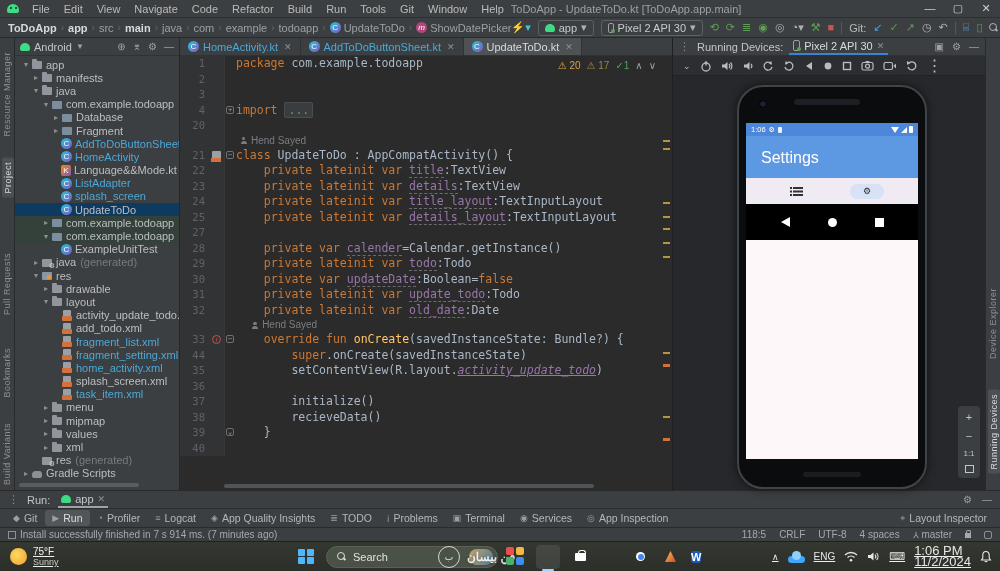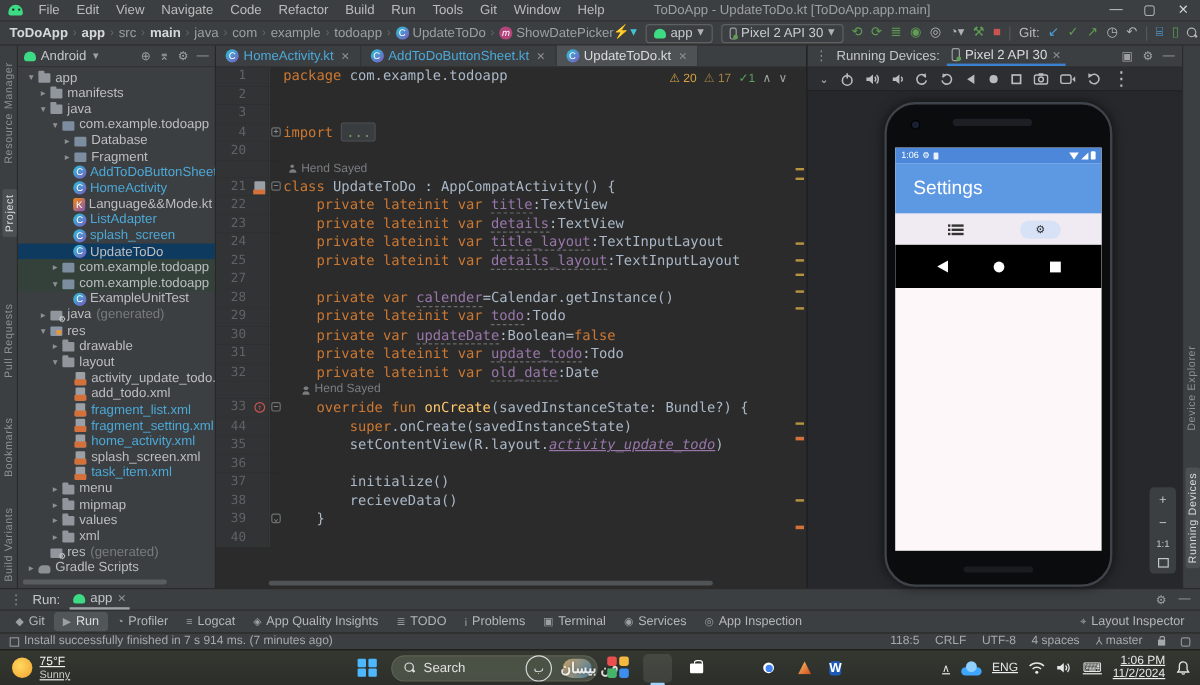--- a/index.html
+++ b/index.html
@@ -6,21 +6,21 @@
   body{width:1000px;height:571px;overflow:hidden;background:#2b2b2b;font-family:"Liberation Sans",sans-serif;}
   .screen{position:relative;width:1000px;height:571px;background:#2b2b2b;color:#bbb;}
 
   
   .tbar{height:18px;background:#3c3f41;display:flex;align-items:center;font-size:11px;color:#bbb;border-bottom:1px solid #2f2f2f;}
   .aslogo{width:12px;height:9px;background:#3ddc84;border-radius:6px 6px 2px 2px;margin:0 6px 0 7px;position:relative;}
   .aslogo:before{content:"";position:absolute;left:2.5px;top:2.5px;width:2px;height:2px;background:#1d2b22;border-radius:50%;}
   .aslogo:after{content:"";position:absolute;right:2.5px;top:2.5px;width:2px;height:2px;background:#1d2b22;border-radius:50%;}
   .menu{display:flex;}
   .menu span{padding:0 7px;cursor:default;}
-  .wtitle{margin-left:34px;color:#9da0a3;white-space:nowrap;}
+  .wtitle{color:#9da0a3;white-space:nowrap;}
   .winctl{margin-left:auto;display:flex;}
   .winctl span{width:28px;text-align:center;font-size:11px;color:#cfcfcf;}
 
   
   .crumbbar{height:20px;background:#3c3f41;display:flex;align-items:center;font-size:11px;border-bottom:1px solid #2a2a2a;padding-left:8px;}
   .crumb{color:#9aa0a6;display:flex;align-items:center;gap:3px;white-space:nowrap;}
   .crumb.b{color:#d6d9dc;font-weight:bold;}
   .crumb-sep{color:#666;margin:0 4px;font-size:10px;}
   .ci{width:11px;height:11px;border-radius:50%;font-size:8px;line-height:11px;text-align:center;color:#fff;display:inline-block;}
   .ci-k{background:linear-gradient(135deg,#26c6da,#7e57c2);}
@@ -191,21 +191,21 @@
   .ap-matlab:before{content:"";position:absolute;left:4px;top:4px;width:11px;height:11px;background:linear-gradient(135deg,#f4c468,#d44a1e);clip-path:polygon(50% 0,100% 100%,0 100%);}
   .ap-word{width:19px;height:19px;border-radius:3px;background:#1e5bb8;color:#fff;font-size:11px;font-weight:bold;text-align:center;line-height:19px;}
   .wmark{position:absolute;left:438px;top:0;height:30px;display:flex;align-items:center;gap:7px;opacity:.85;color:#fff;pointer-events:none;}
   .wemblem{width:22px;height:22px;border-radius:50%;border:1.5px solid rgba(255,255,255,.9);display:flex;align-items:center;justify-content:center;font-size:9px;}
   .wtext{font-size:12px;font-weight:bold;text-shadow:0 0 3px rgba(0,0,0,.4);}
   .tray{margin-left:auto;display:flex;align-items:center;gap:9px;padding-right:8px;font-size:10px;color:#e6e6e6;}
   .tray svg{display:block;}
   .cloudic{position:relative;width:17px;height:12px;}
   .cloudic:before{content:"";position:absolute;left:0;bottom:0;width:17px;height:7px;border-radius:4px;background:#3ea6ff;}
   .cloudic:after{content:"";position:absolute;left:4px;top:0;width:9px;height:9px;border-radius:50%;background:#8fd0ff;}
-  .clock{text-align:right;font-size:10px;line-height:10.5px;}
+  .clock{text-align:left;font-size:13px;line-height:10.5px;}
 </style>
 </head>
 <body>
 
 <div class="screen">
 
   <div class="tbar">
     <span class="aslogo"></span>
     <span class="menu" id="menubar">
         <span>File</span>

